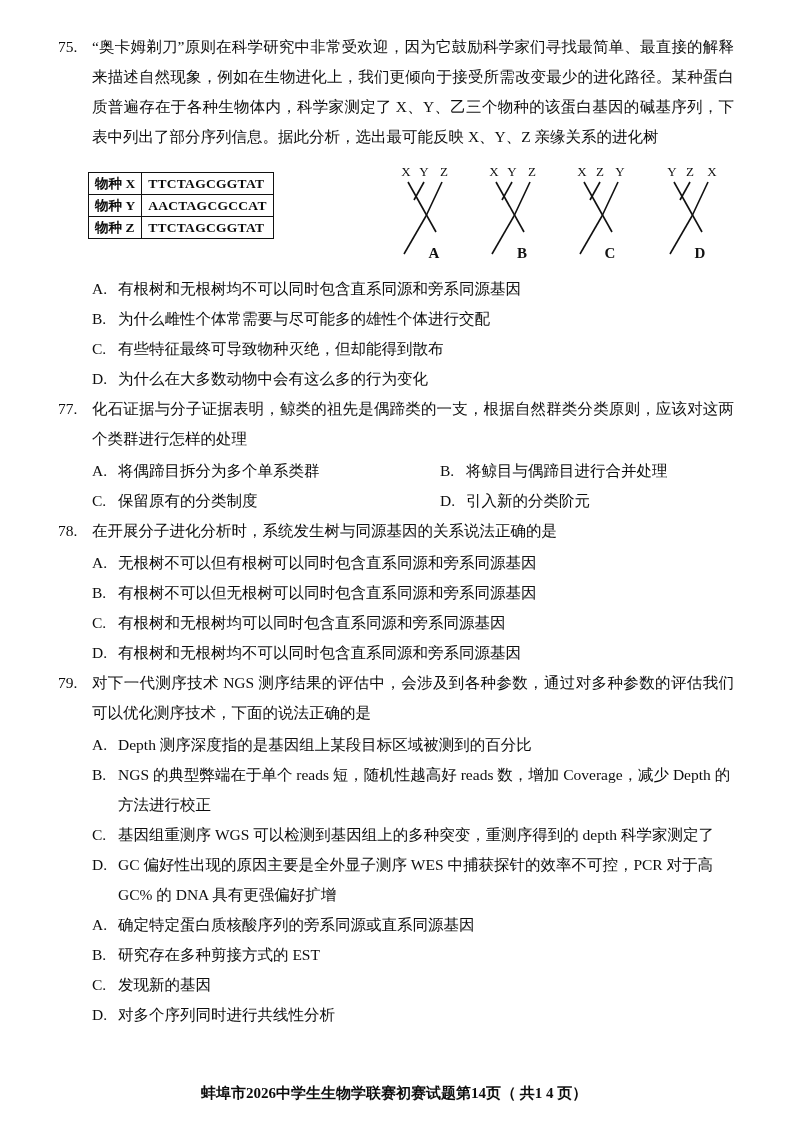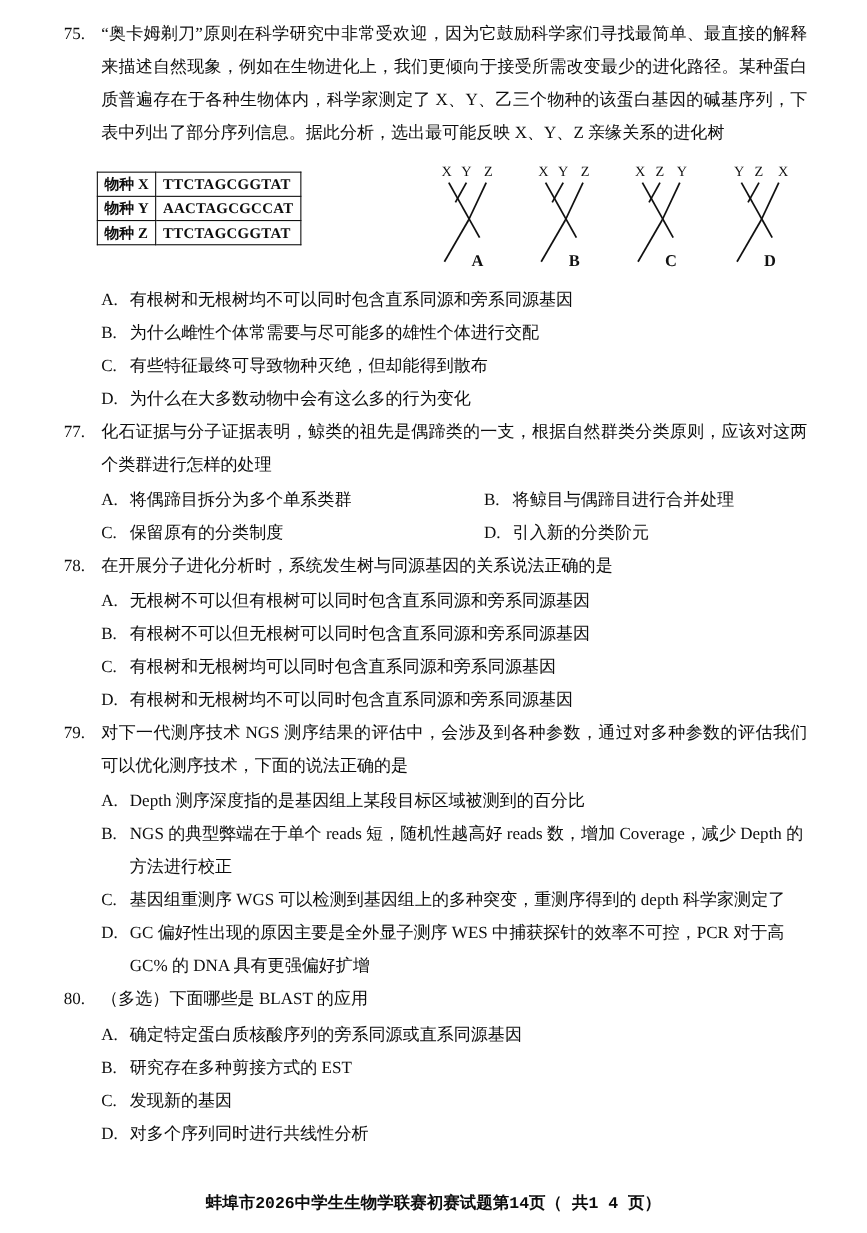--- a/index.html
+++ b/index.html
@@ -18,21 +18,21 @@
   .page {
     position: relative;
     width: 788px;
     height: 1121px;
     padding: 0;
     box-sizing: border-box;
   }
   .content {
     position: absolute;
     left: 58px;
-    top: 16px;
+    top: 32px;
     width: 676px;
   }
 
   .q {
     display: flex;
     align-items: flex-start;
     margin-bottom: 2px;
   }
   .q-num {
     width: 34px;
@@ -121,21 +121,21 @@
   }
   .tree-svg { display: block; }
 
   .footer {
     position: absolute;
     left: 0;
     right: 0;
     bottom: 18px;
     text-align: center;
     font-size: 15px;
-    font-family: Liberation Mono, monospace;
+    font-family: Liberation Serif, serif;
   }
   .fb { font-weight: bold; }
 </style>
 </head>
 <body>
 
 <div class="page">
   <div class="content">
 
     <div class="q">
@@ -294,24 +294,20 @@
       <div class="opt">
         <span class="opt-lab">C.</span>
         <span class="opt-txt">基因组重测序 WGS 可以检测到基因组上的多种突变，重测序得到的 depth 科学家测定了</span>
       </div>
       <div class="opt">
         <span class="opt-lab">D.</span>
         <span class="opt-txt">GC 偏好性出现的原因主要是全外显子测序 WES 中捕获探针的效率不可控，PCR 对于高 GC% 的 DNA 具有更强偏好扩增</span>
       </div>
     </div>
 
-    <div class="q">
-      <div class="q-num">80.</div>
-      <div class="q-body">（多选）下面哪些是 BLAST 的应用</div>
-    </div>
     <div class="opt-list">
       <div class="opt">
         <span class="opt-lab">A.</span>
         <span class="opt-txt">确定特定蛋白质核酸序列的旁系同源或直系同源基因</span>
       </div>
       <div class="opt">
         <span class="opt-lab">B.</span>
         <span class="opt-txt">研究存在多种剪接方式的 EST</span>
       </div>
       <div class="opt">

